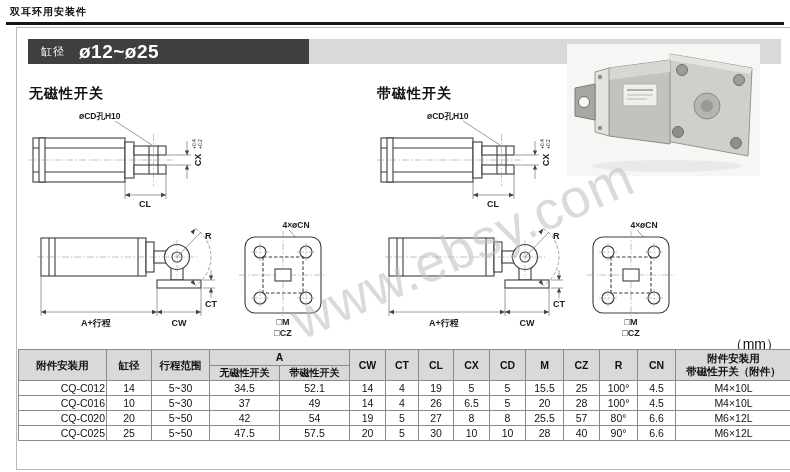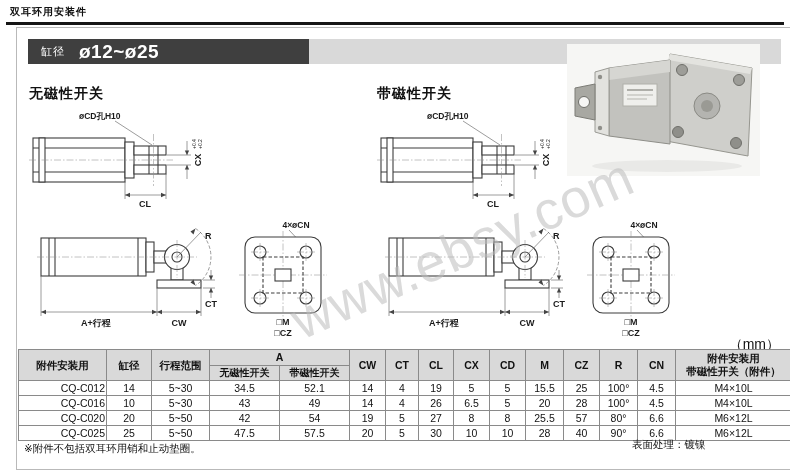--- a/index.html
+++ b/index.html
@@ -382,21 +382,21 @@
           <td>15.5</td>
           <td>25</td>
           <td>100°</td>
           <td>4.5</td>
           <td>M4×10L</td>
         </tr>
         <tr>
           <td class="model">CQ-C016</td>
           <td>10</td>
           <td>5~30</td>
-          <td>43</td>
+          <td>37</td>
           <td>49</td>
           <td>14</td>
           <td>4</td>
           <td>26</td>
           <td>6.5</td>
           <td>5</td>
           <td>20</td>
           <td>28</td>
           <td>100°</td>
           <td>4.5</td>
@@ -432,18 +432,16 @@
           <td>10</td>
           <td>28</td>
           <td>40</td>
           <td>90°</td>
           <td>6.6</td>
           <td>M6×12L</td>
         </tr>
       </tbody>
   </table>
 
-  <div class="note-left">※附件不包括双耳环用销和止动垫圈。</div>
   <div class="note-right">
-    <div class="l2">表面处理：镀镍</div>
   </div>
 
 </div>
 
 </body></html>

